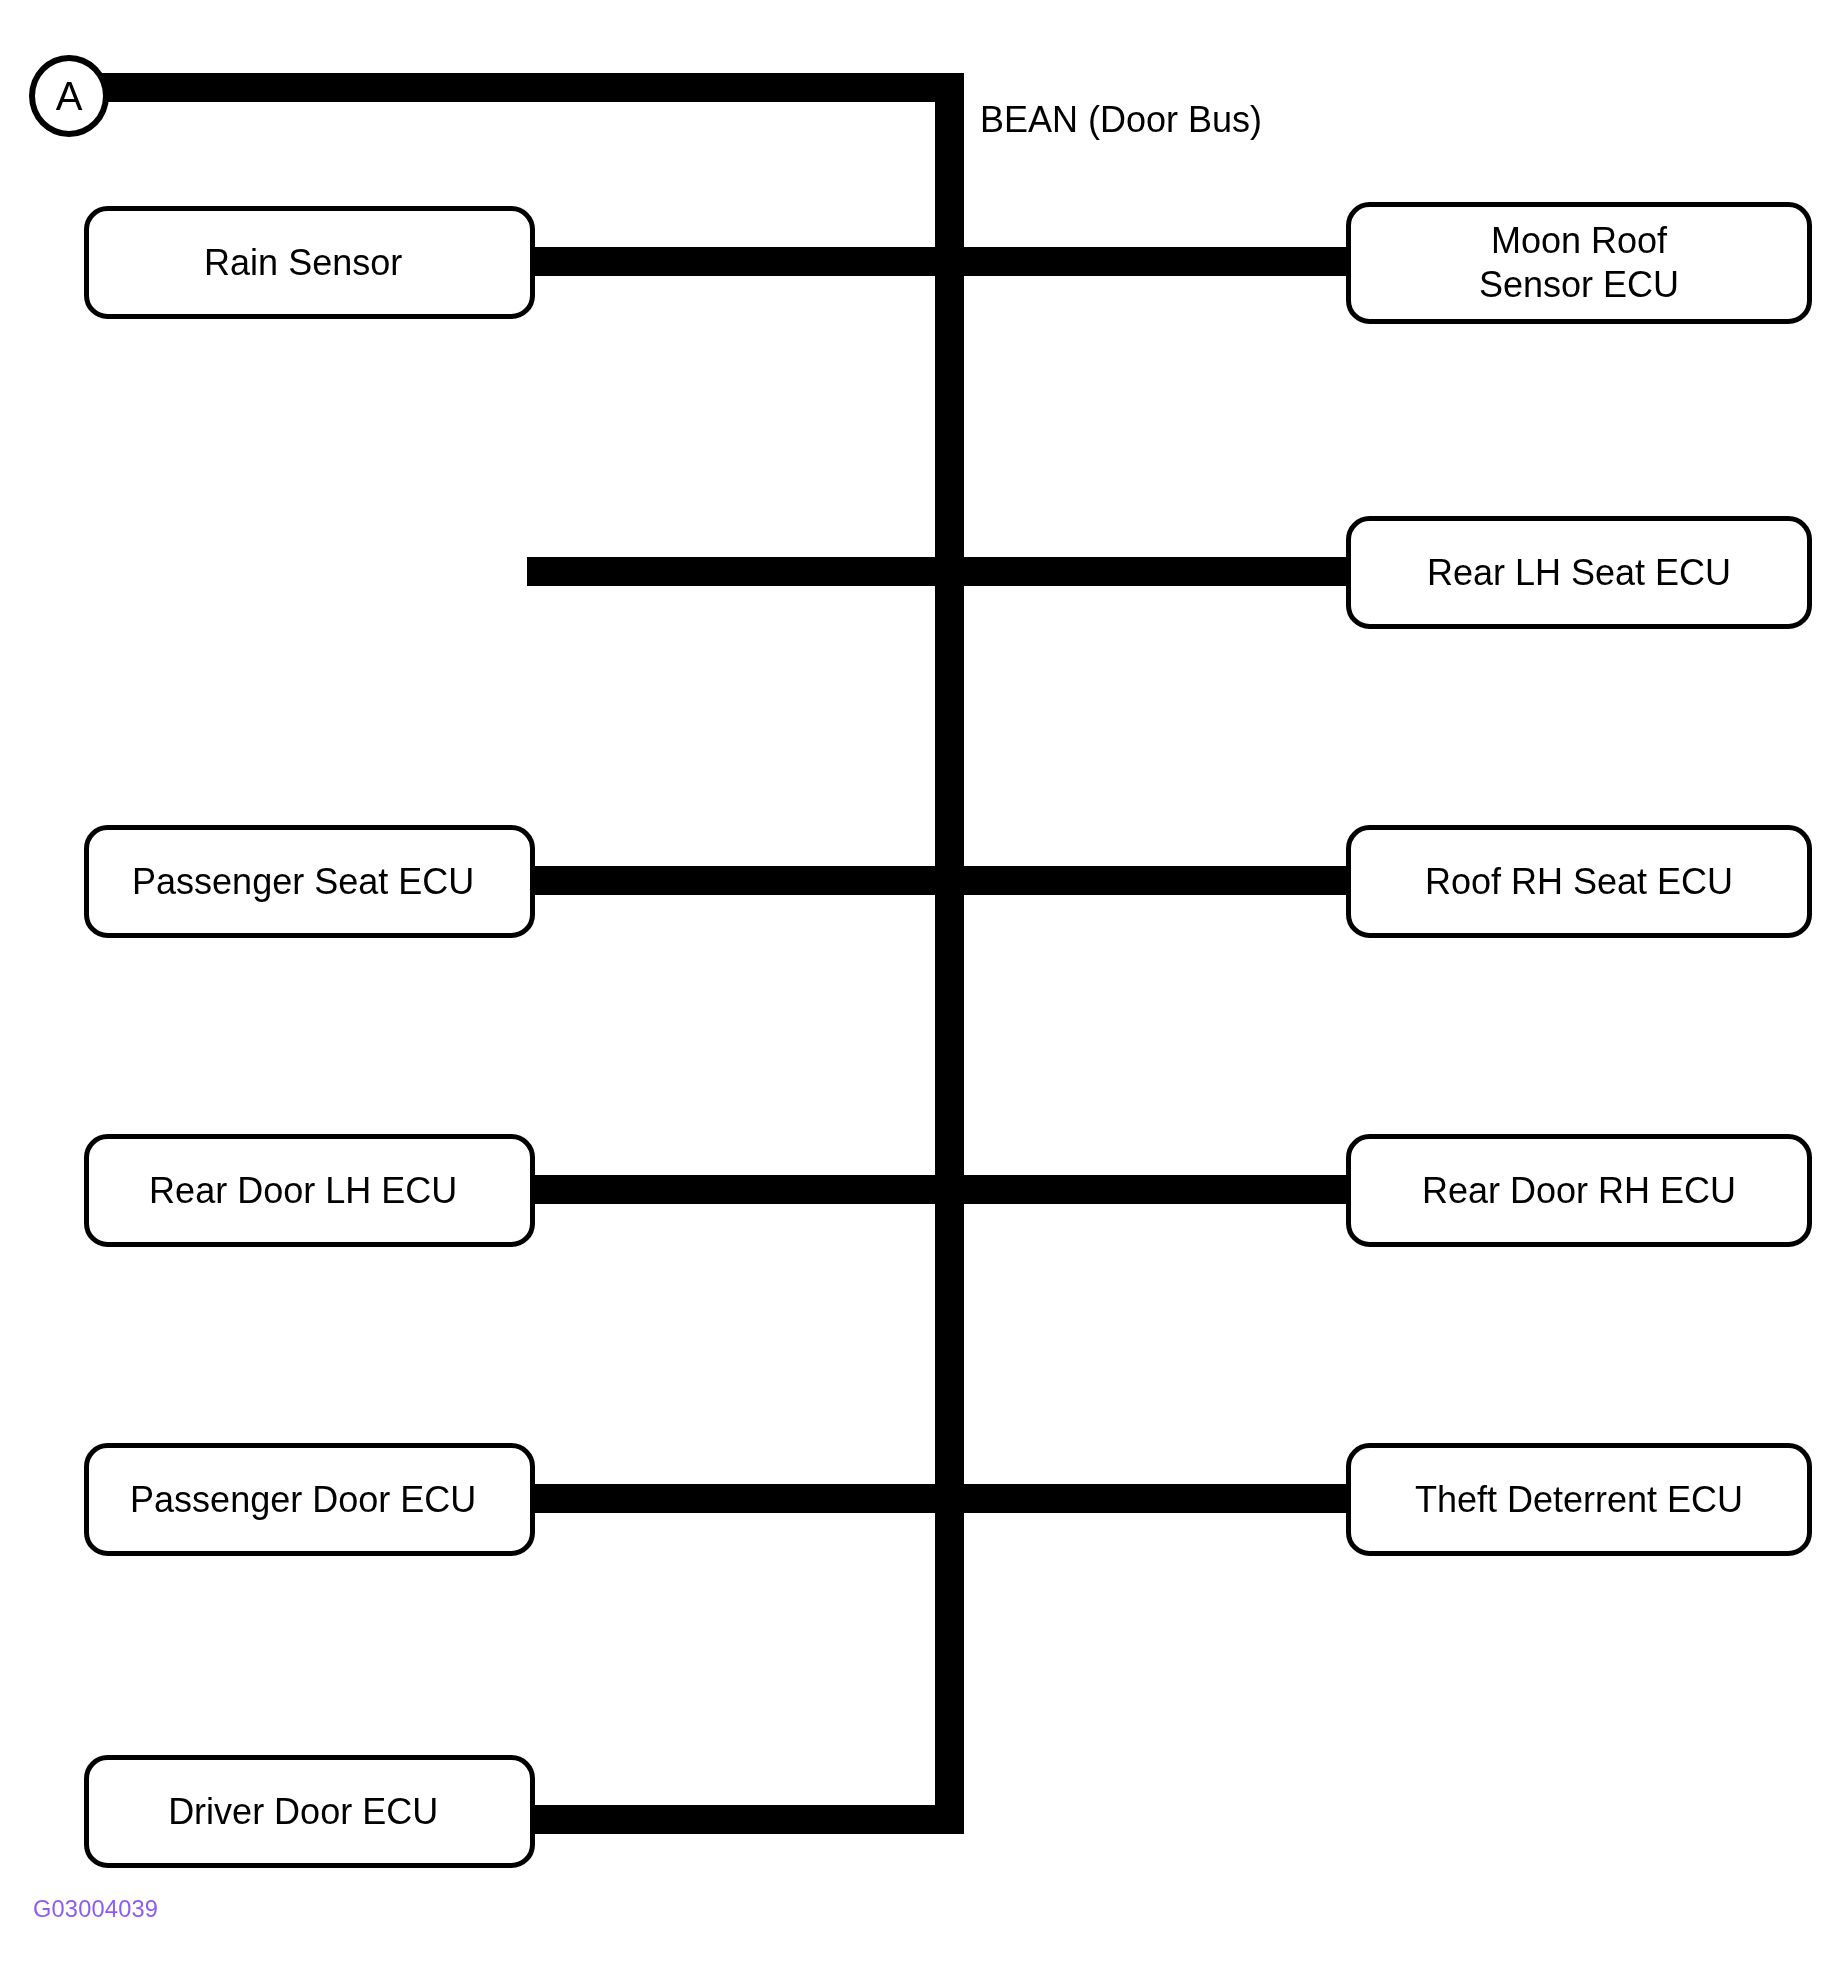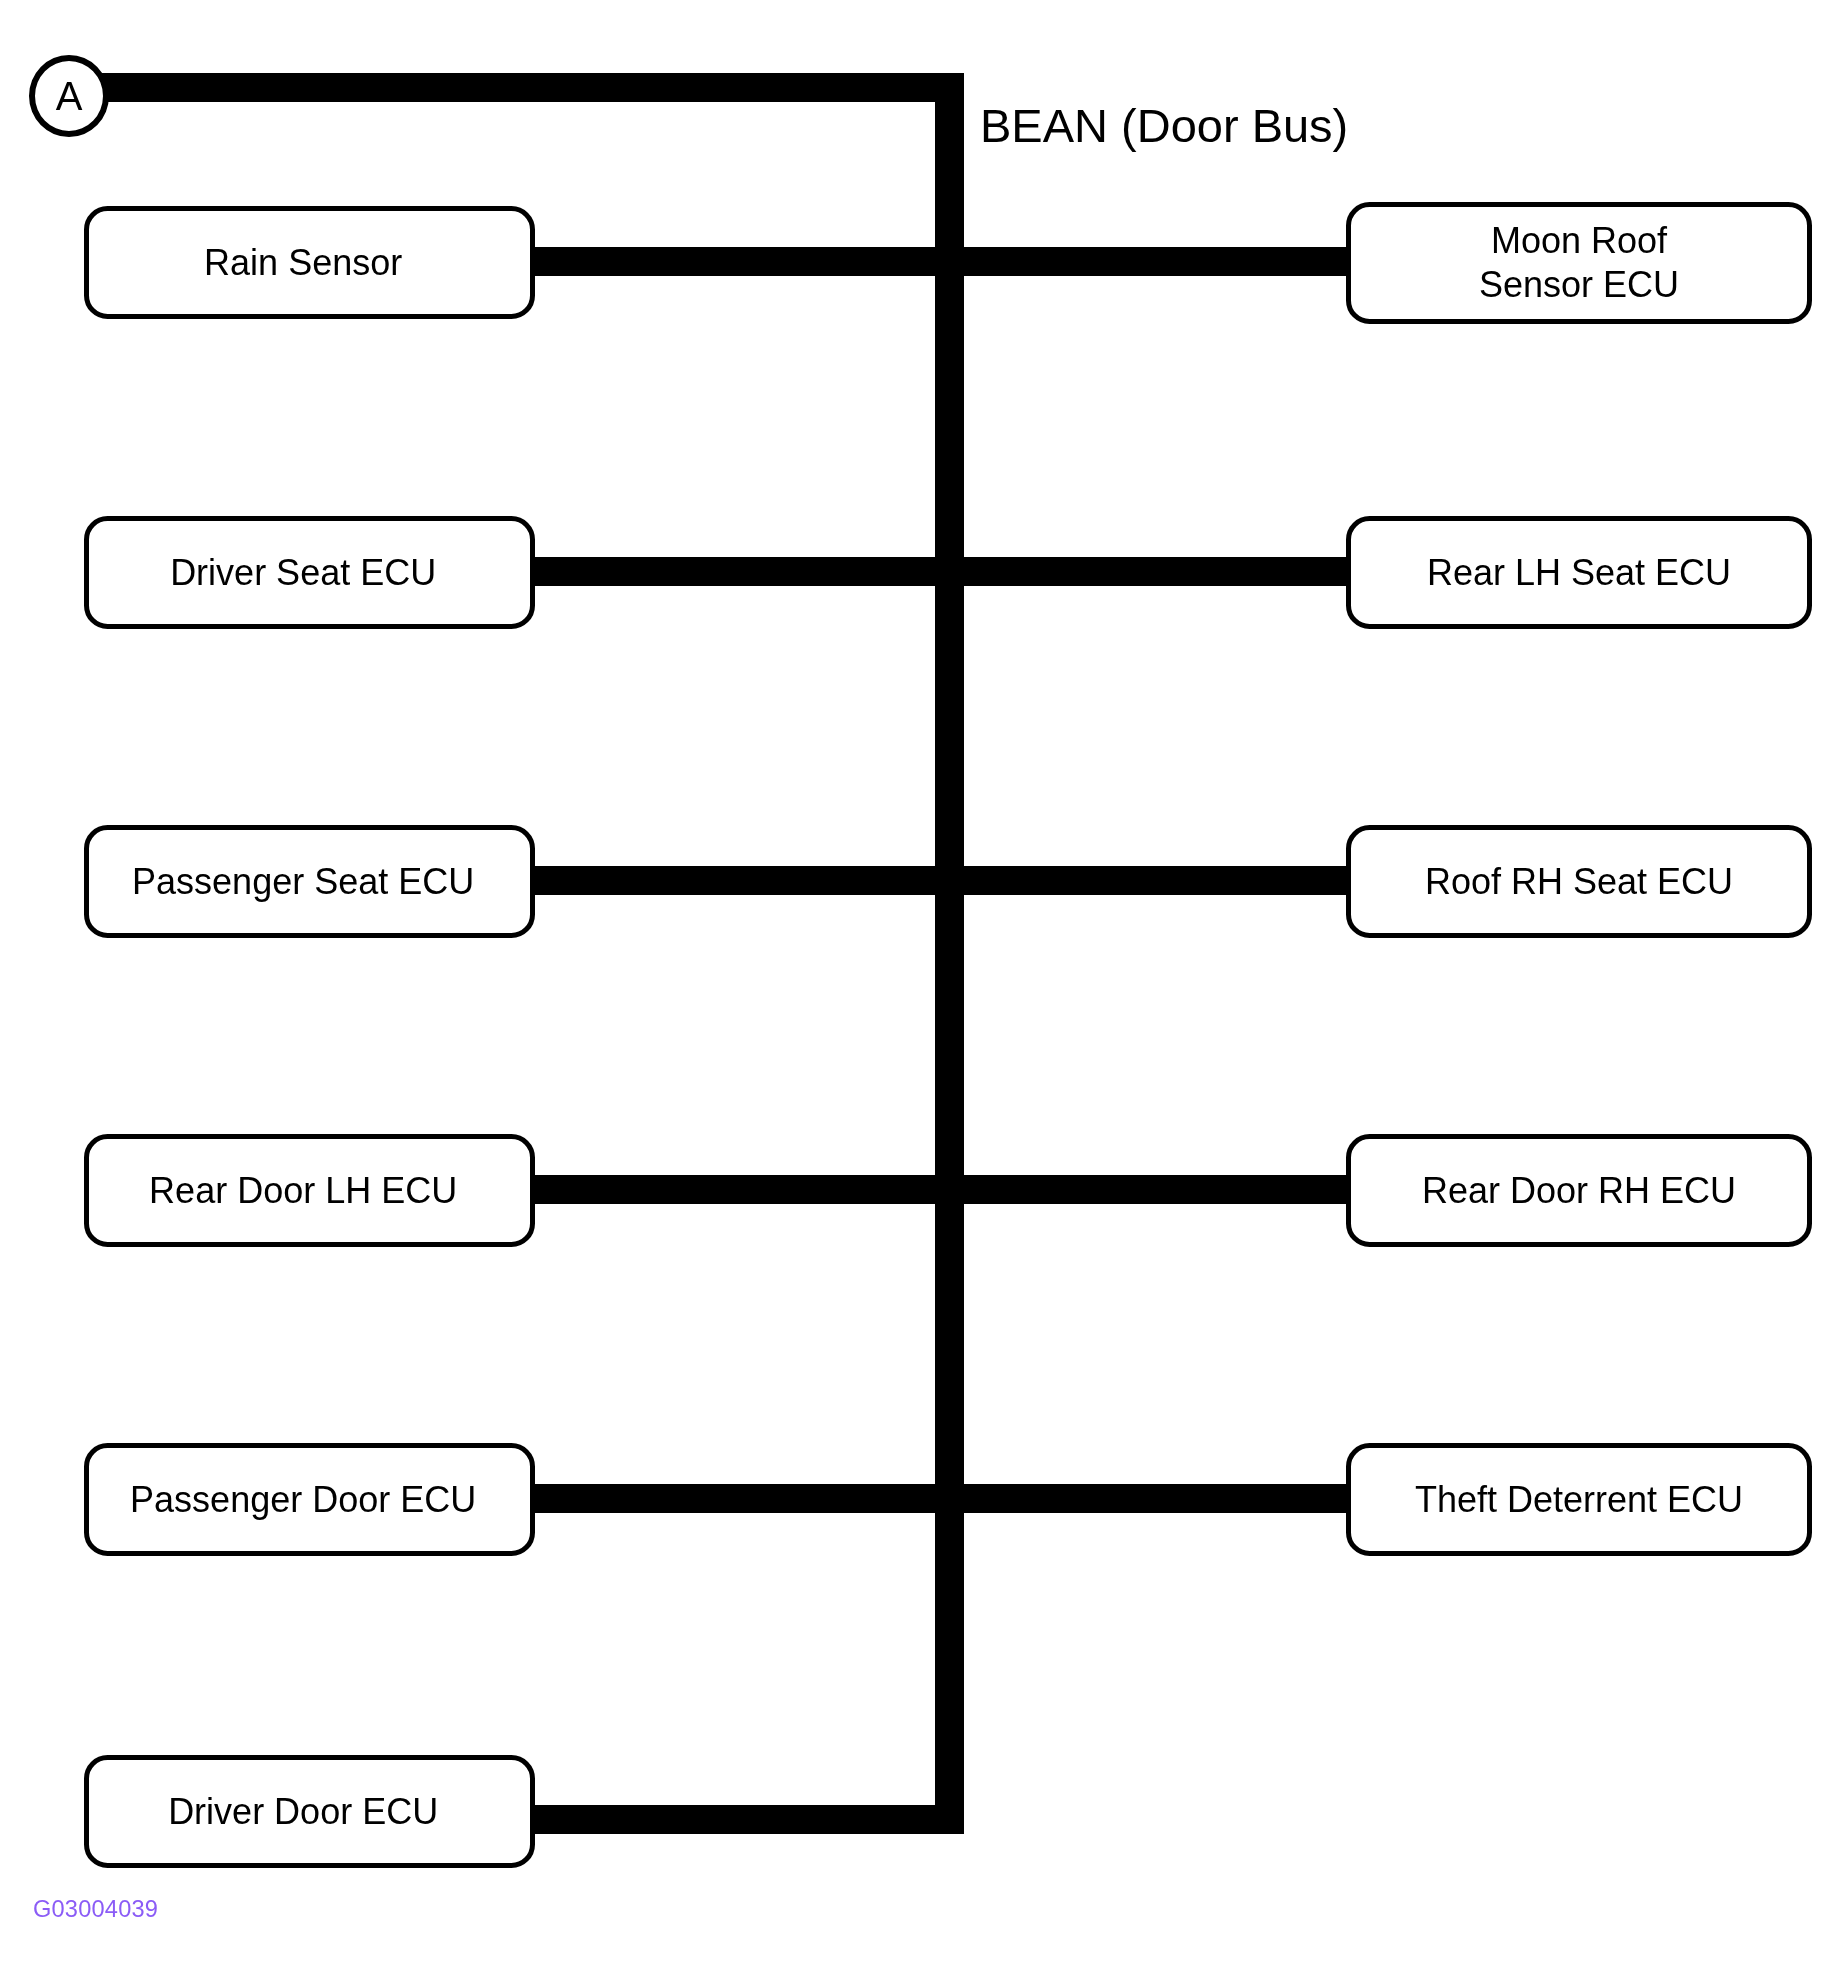--- a/index.html
+++ b/index.html
@@ -60,21 +60,21 @@
     line-height:1.22;
     text-align:center;
     color:#000000;
     white-space:pre-line;
     padding:0 12.7px;
   }
   .node.left .node-label{ margin-left:-12.7px; }
   
   .bus-title{
     position:absolute;
-    font-size:47px;
+    font-size:36px;
     line-height:1;
     color:#000000;
     white-space:nowrap;
     z-index:7;
   }
   .fig-id{
     position:absolute;
     font-size:23.6px;
     line-height:1;
     color:#8b5cf6;
@@ -111,23 +111,20 @@
   <div class="connector" style="left:29px; top:55px; width:80px; height:82px;">
     <span>A</span>
   </div>
 
   <div class="bus-title" style="left:980px; top:102px;">BEAN (Door Bus)</div>
 
   <div class="node left" style="left:84px; top:206px; width:451px; height:113px;">
     <span class="node-label">Rain Sensor</span>
   </div>
 
-  <div class="node left" style="left:84px; top:516px; width:451px; height:113px;">
-    <span class="node-label">Driver Seat ECU</span>
-  </div>
 
   <div class="node left" style="left:84px; top:825px; width:451px; height:113px;">
     <span class="node-label">Passenger Seat ECU</span>
   </div>
 
   <div class="node left" style="left:84px; top:1134px; width:451px; height:113px;">
     <span class="node-label">Rear Door LH ECU</span>
   </div>
 
   <div class="node left" style="left:84px; top:1443px; width:451px; height:113px;">

